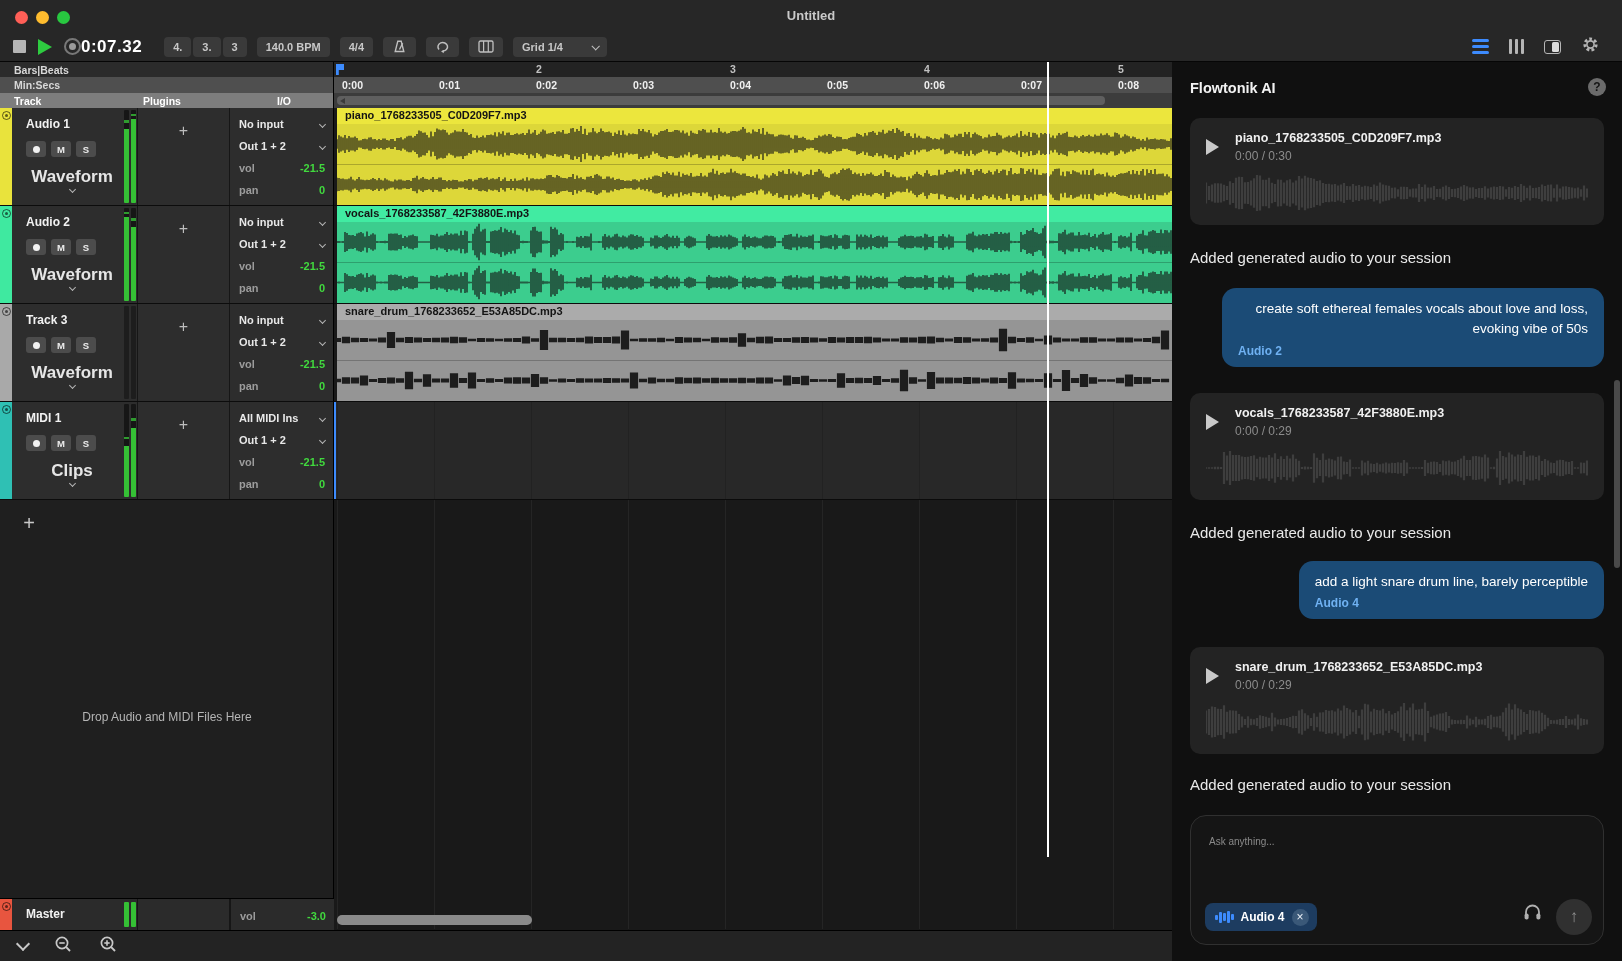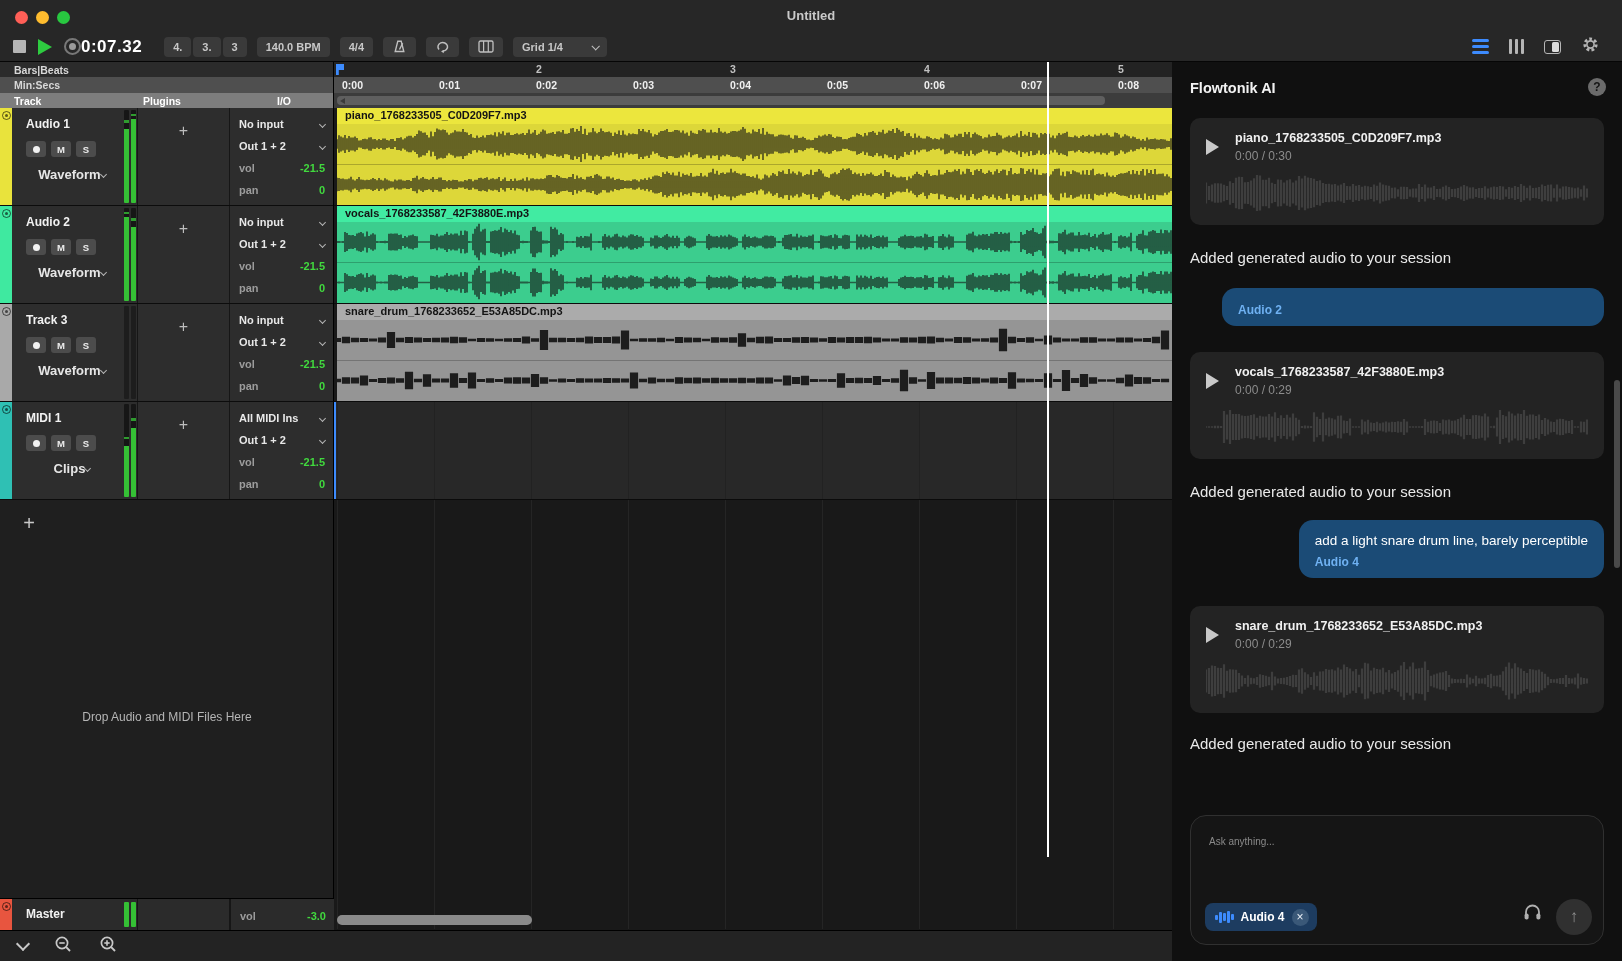--- a/index.html
+++ b/index.html
@@ -42,21 +42,21 @@
   .trow{position:relative;height:98px;border-bottom:1px solid #0c0c0c;background:#2d2d2d;display:flex;}
   .strip{width:12px;position:relative;flex:0 0 12px;}
   .arm{position:absolute;top:3px;left:1.5px;width:9px;height:9px;border:1.5px solid rgba(0,0,0,.6);border-radius:50%;}
   .arm::after{content:"";position:absolute;left:50%;top:50%;width:3px;height:3px;margin:-1.5px 0 0 -1.5px;border-radius:50%;background:rgba(0,0,0,.6);}
   .c-yellow{background:#e9e33c;} .c-green{background:#3fe9a0;} .c-gray{background:#a9a9a9;} .c-teal{background:#2fc0b4;} .c-red{background:#e8553f;}
   .tinfo{position:relative;width:111px;flex:0 0 111px;}
   .tname{position:absolute;top:9px;left:14px;font-size:12px;font-weight:bold;color:#f2f2f2;}
   .tbtns{position:absolute;top:33px;left:14px;display:flex;gap:5px;}
   .sq{width:20px;height:16px;background:#4c4c4c;border-radius:3px;display:flex;align-items:center;justify-content:center;font-size:9.5px;font-weight:bold;color:#ececec;}
   .sq.rec::after{content:"";width:7px;height:7px;border-radius:50%;background:#f2f2f2;}
-  .tview{position:absolute;top:59px;left:14px;width:92px;display:flex;justify-content:center;align-items:center;font-size:13px;font-weight:bold;color:#e6e6e6;}
+  .tview{position:absolute;top:59px;left:14px;width:92px;display:flex;justify-content:flex-start;align-items:center;font-size:17px;font-weight:bold;color:#e6e6e6;flex-direction:column;}
   .meter{width:14px;flex:0 0 14px;padding:2px 0;display:flex;gap:2px;justify-content:center;}
   .meter i{display:block;width:5px;border-radius:1px;height:100%;}
   .g84{background:linear-gradient(to top,#35c035 0 80%,#161616 80% 86%,#2f9b2f 86% 89%,#161616 89% 100%);}
   .g92{background:linear-gradient(to top,#35c035 0 90%,#161616 90% 94%,#2f9b2f 94% 96%,#161616 96% 100%);}
   .g76{background:linear-gradient(to top,#35c035 0 74%,#161616 74% 82%,#2f9b2f 82% 85%,#161616 85% 100%);}
   .goff{background:linear-gradient(to top,#1d1d1d 0 100%);}
   .g55{background:linear-gradient(to top,#35c035 0 55%,#161616 55% 62%,#2f9b2f 62% 65%,#161616 65% 100%);}
   .gfull{background:#35c035;}
   .pcell{width:93px;flex:0 0 93px;border-left:1px solid #161616;border-right:1px solid #161616;text-align:center;padding-top:14px;font-size:16px;color:#bdbdbd;}
   .iocell{position:relative;flex:1;}
@@ -528,20 +528,21 @@
         <div class="cwave">
             <svg viewBox="0 0 382 40" preserveAspectRatio="none" style="position: absolute; left: 0px; top: 0px; width: 100%; height: 100%;">
               <path d="M0 9.6V30.4M3 12.9V27.1M6 11.5V28.5M9 10.3V29.7M12 10.2V29.8M15 10.6V29.4M18 11.8V28.2M21 13.1V26.9M24 8.3V31.7M27 10.0V30.0M30 4.7V35.3M33 3.8V36.2M36 3.9V36.1M39 9.3V30.7M42 9.0V31.0M45 7.6V32.4M48 5.2V34.8M51 2.1V37.9M54 2.4V37.6M57 6.7V33.3M60 6.7V33.3M63 4.8V35.2M66 9.7V30.3M69 11.0V29.0M72 6.4V33.6M75 6.7V33.3M78 9.4V30.6M81 7.3V32.7M84 6.2V33.8M87 9.6V30.4M90 7.5V32.5M93 3.0V37.0M96 5.5V34.5M99 2.7V37.3M102 4.6V35.4M105 4.9V35.1M108 5.8V34.2M111 7.9V32.1M114 7.2V32.8M117 10.1V29.9M120 10.9V29.1M123 10.8V29.2M126 11.4V28.6M129 11.1V28.9M132 12.5V27.5M135 11.4V28.6M138 9.9V30.1M141 13.1V26.9M144 13.3V26.7M147 11.0V29.0M150 12.7V27.3M153 11.9V28.1M156 13.7V26.3M159 12.7V27.3M162 13.2V26.8M165 14.1V25.9M168 11.5V28.5M171 12.8V27.2M174 9.5V30.5M177 11.6V28.4M180 12.2V27.8M183 12.7V27.3M186 14.7V25.3M189 14.6V25.4M192 16.3V23.7M195 13.8V26.2M198 13.7V26.3M201 14.0V26.0M204 16.3V23.7M207 15.6V24.4M210 15.5V24.5M213 11.1V28.9M216 14.0V26.0M219 11.6V28.4M222 14.5V25.5M225 14.5V25.5M228 13.1V26.9M231 16.0V24.0M234 15.8V24.2M237 13.7V26.3M240 12.5V27.5M243 14.1V25.9M246 16.0V24.0M249 15.8V24.2M252 14.9V25.1M255 13.4V26.6M258 12.0V28.0M261 13.3V26.7M264 14.4V25.6M267 14.2V25.8M270 16.0V24.0M273 14.9V25.1M276 15.0V25.0M279 13.3V26.7M282 15.4V24.6M285 14.2V25.8M288 13.5V26.5M291 14.0V26.0M294 13.0V27.0M297 13.5V26.5M300 16.3V23.7M303 13.9V26.1M306 14.7V25.3M309 12.9V27.1M312 14.0V26.0M315 11.1V28.9M318 12.8V27.2M321 14.7V25.3M324 12.6V27.4M327 14.9V25.1M330 14.8V25.2M333 14.1V25.9M336 11.4V28.6M339 13.1V26.9M342 11.7V28.3M345 11.4V28.6M348 15.2V24.8M351 11.4V28.6M354 15.4V24.6M357 13.5V26.5M360 13.3V26.7M363 13.9V26.1M366 14.6V25.4M369 15.2V24.8M372 14.4V25.6M375 16.2V23.8M378 12.5V27.5M381 15.6V24.4" stroke="#3e3e3e" stroke-width="2.2" fill="none"></path>
             </svg>
           </div>
       </div>
 
       <div class="pstatus mt24">Added generated audio to your session</div>
 
       <div class="bubble bub1 mt22">
+        <div class="btext">create soft ethereal females vocals about love and loss, evoking vibe of 50s</div>
         <div class="btrack">Audio 2</div>
       </div>
 
       <div class="card mt26">
         <div class="cardhead">
           <span class="cplay"></span>
           <span>
             <div class="cfile">vocals_1768233587_42F3880E.mp3</div>
             <div class="ctime">0:00 / 0:29</div>
           </span>

